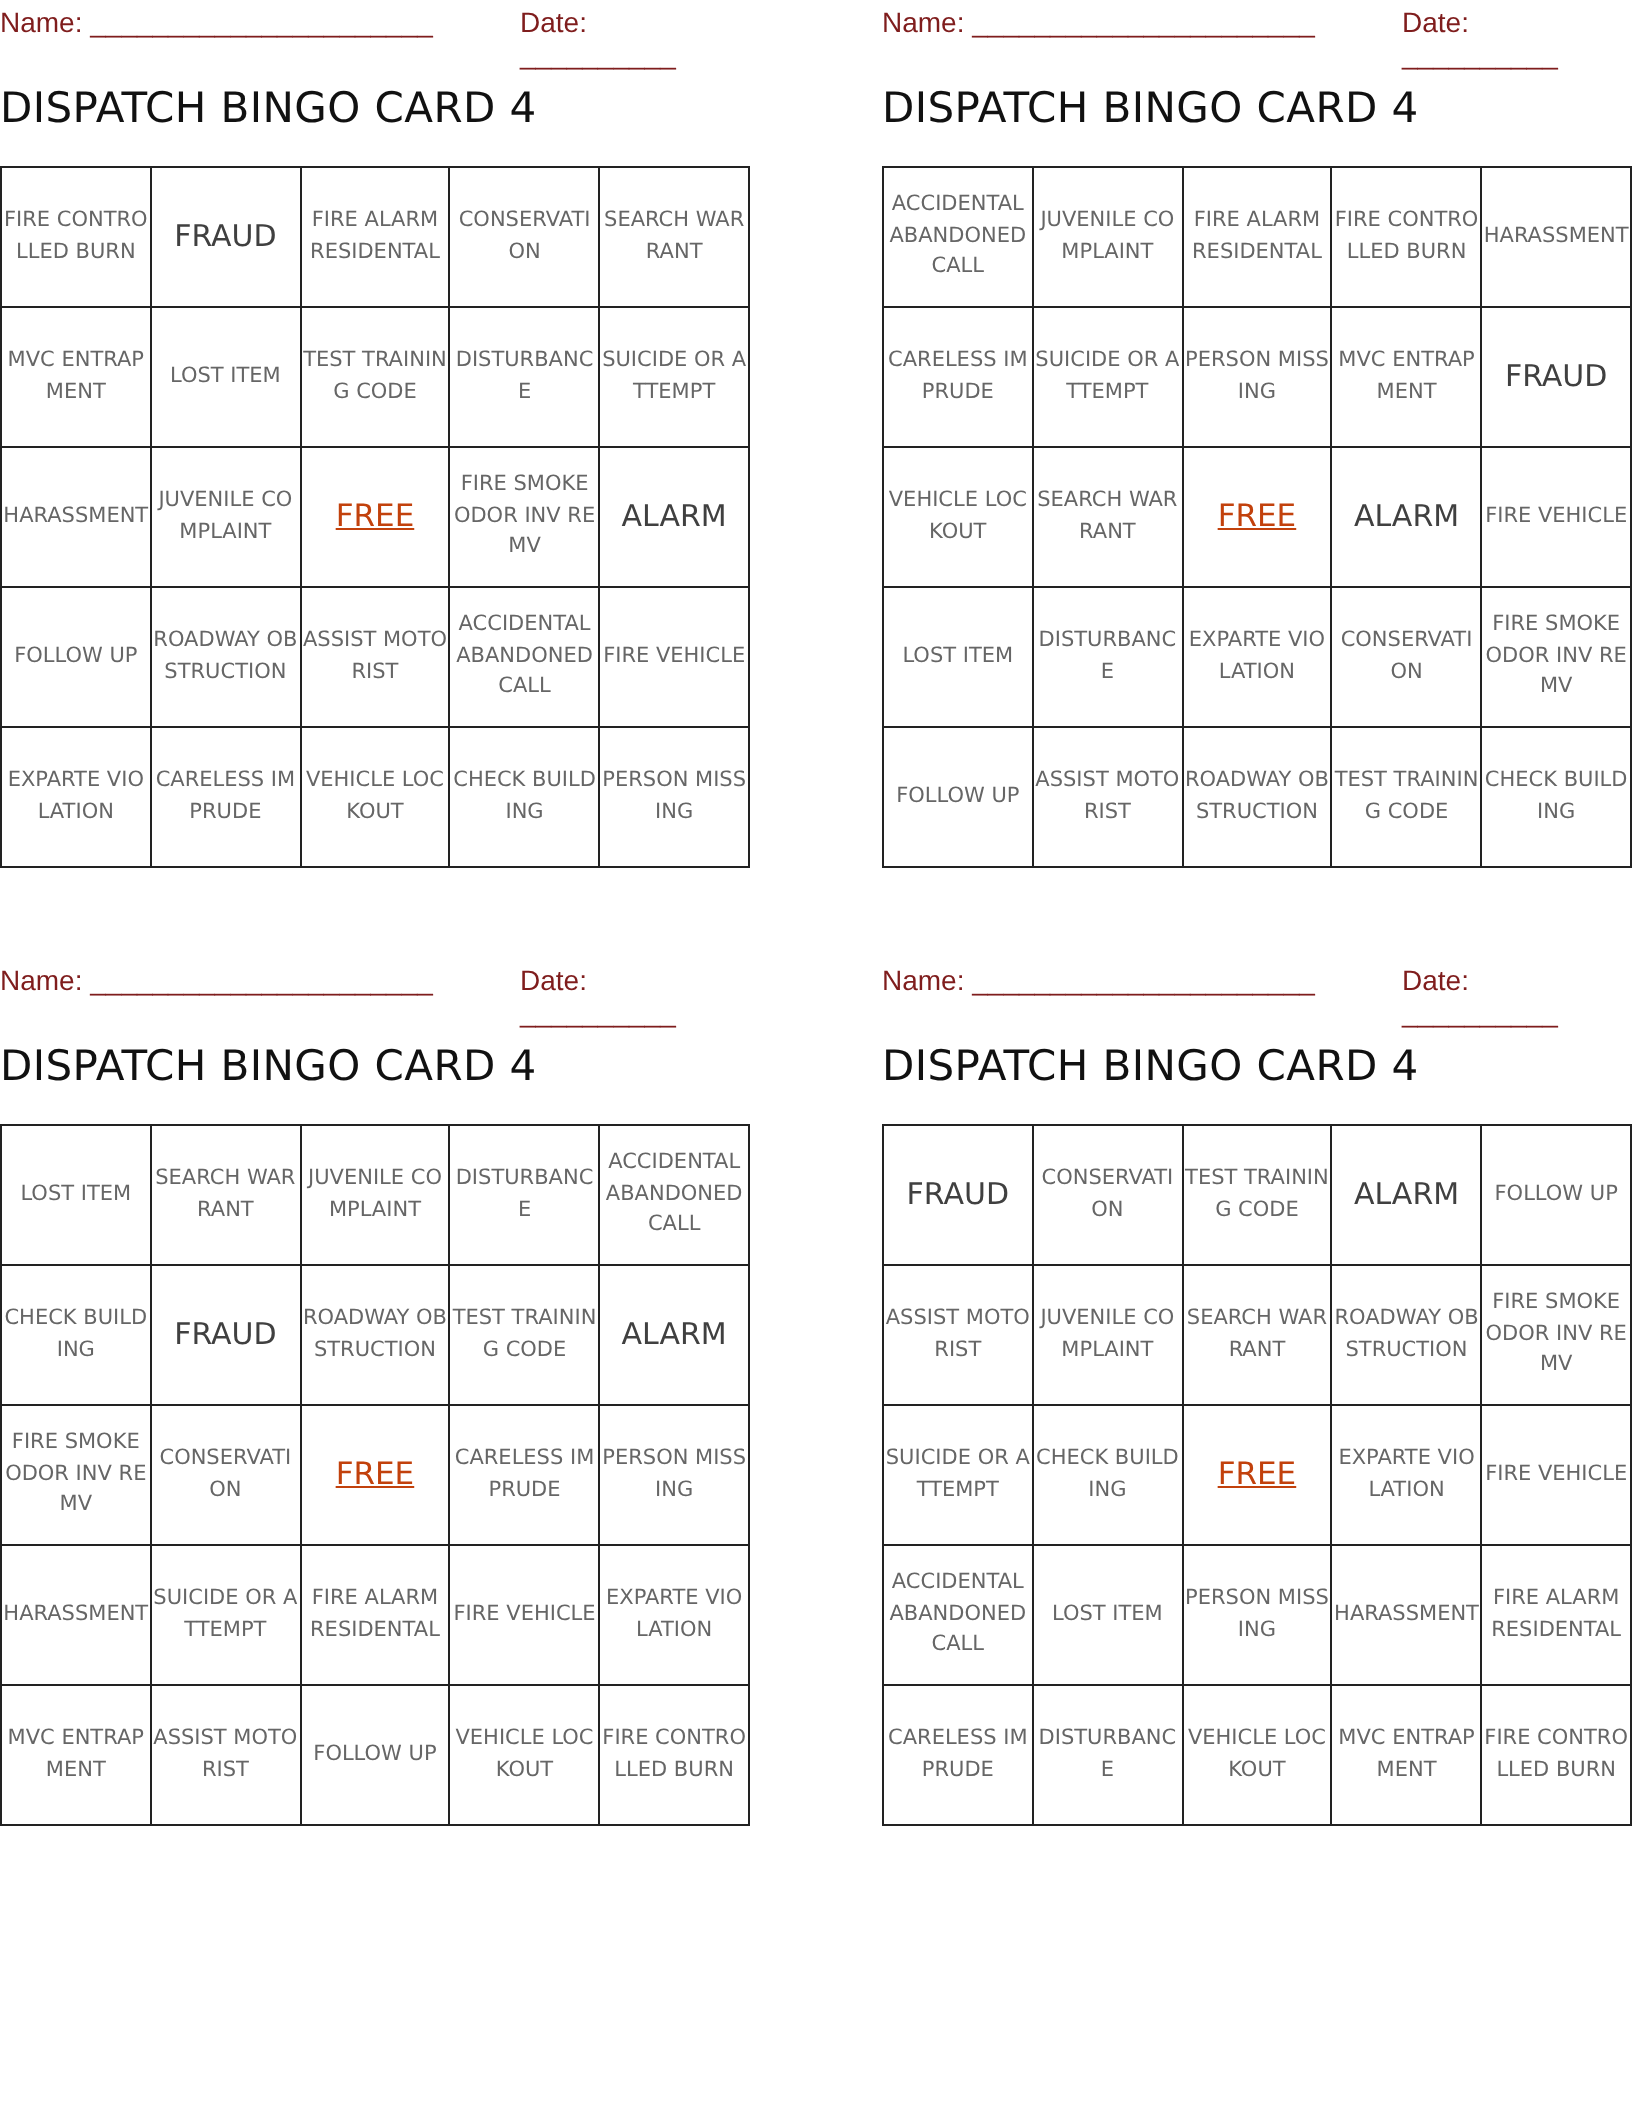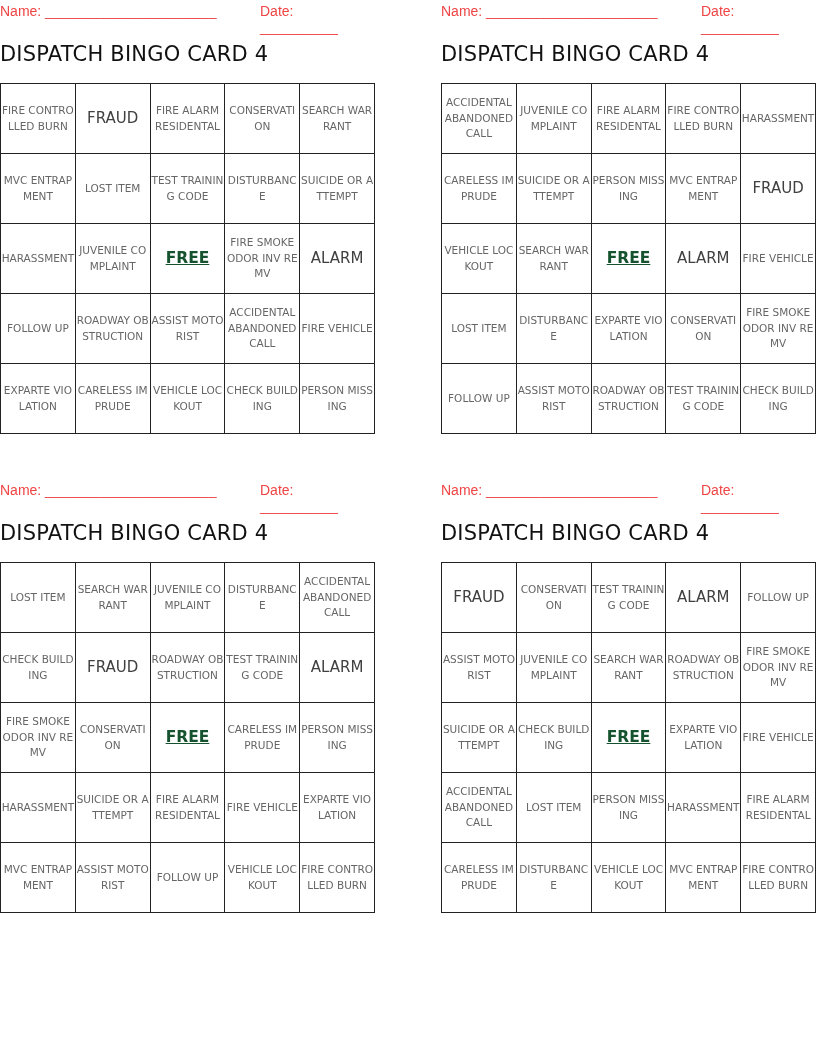--- a/index.html
+++ b/index.html
@@ -1,25 +1,25 @@
 <!DOCTYPE html>
 <html><head>
 <meta charset="utf-8">
 <style>
   html, body { margin: 0; padding: 0; background: #ffffff; }
   body { width: 816px; height: 1056px; position: relative; overflow: hidden; font-family: "DejaVu Sans", sans-serif; }
   .card { position: absolute; width: 375px; }
-  .name-row { position: absolute; top: 0; left: 0; width: 375px; height: 20px; font-family: "Liberation Sans", sans-serif; font-size: 14px; color: #ef4444; }
+  .name-row { position: absolute; top: 0; left: 0; width: 375px; height: 20px; font-family: "Liberation Sans", sans-serif; font-size: 14px; color: #7f1d1d; }
   .name-label { position: absolute; left: 0; top: 3px; }
   .date-label { position: absolute; left: 260px; top: 3px; }
   .title { position: absolute; top: 42px; left: 0; width: 375px; font-family: "DejaVu Sans", sans-serif; font-size: 21px; color: #111111; letter-spacing: 0.2px; }
   .grid { position: absolute; top: 83px; left: 0; border-collapse: collapse; table-layout: fixed; }
   .grid td { width: 74px; height: 69px; border: 1.4px solid #222222; text-align: center; vertical-align: middle; font-family: "DejaVu Sans", sans-serif; font-size: 10.5px; color: #666666; line-height: 15.5px; padding: 0; overflow: hidden; word-break: break-all; }
   .grid td.big { font-size: 15px; color: #404040; }
-  .grid td.free { font-size: 15.5px; font-weight: bold; color: #14532d; text-decoration: underline; }
+  .grid td.free { font-size: 15.5px; font-weight: normal; color: #c2410c; text-decoration: underline; }
 </style>
 </head>
 <body>
 
 <div class="card" style="left:0px; top:0px;">
     <div class="name-row">
       <span class="name-label">Name: ______________________</span>
       <span class="date-label">Date: __________</span>
     </div>
     <div class="title">DISPATCH BINGO CARD 4</div>

